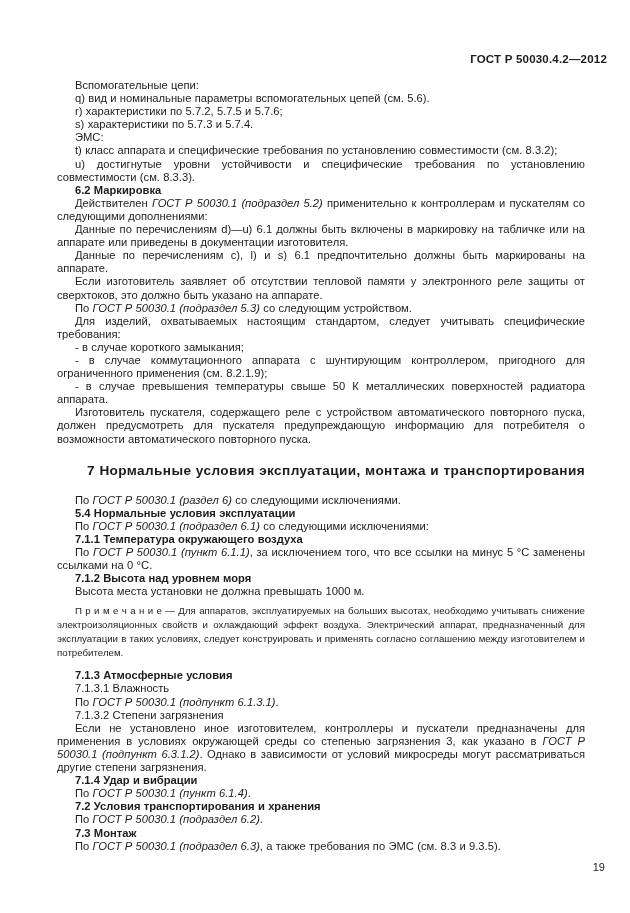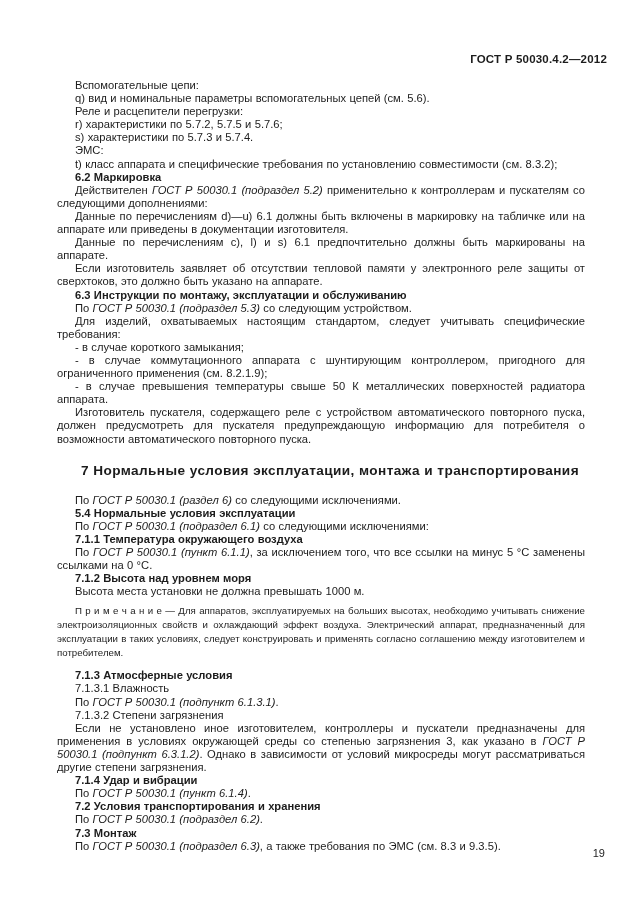--- a/index.html
+++ b/index.html
@@ -46,58 +46,57 @@
     margin-top: 17px;
   }
   .content p.h3 {
     font-weight: bold;
   }
   .content p.chapter {
     font-weight: bold;
     font-size: 13.6px;
     line-height: 17px;
     letter-spacing: 0.4px;
-    text-align: center;
+    text-align: right;
     text-indent: 18px;
     margin: 16px 0 15px 0;
   }
   .content p.note {
     font-size: 9.7px;
     line-height: 14px;
     margin: 6px 0 9px 0;
     text-indent: 18px;
   }
   .page-number {
     position: absolute;
     right: 48px;
-    bottom: 54px;
+    bottom: 40px;
     font-size: 11px;
     color: #1c1c1c;
   }
 </style>
 </head>
 <body>
 
 <div class="page">
   <div class="running-header">ГОСТ Р 50030.4.2—2012</div>
 
   <div class="content">
       <p class="body"><span>Вспомогательные цепи:</span></p>
       <p class="body"><span>q) вид и номинальные параметры вспомогательных цепей (см. 5.6).</span></p>
-      <p class="body"><span>Реле и расцепители перегрузки:</span></p>
       <p class="body"><span>r) характеристики по 5.7.2, 5.7.5 и 5.7.6;</span></p>
       <p class="body"><span>s) характеристики по 5.7.3 и 5.7.4.</span></p>
       <p class="body"><span>ЭМС:</span></p>
       <p class="body"><span>t) класс аппарата и специфические требования по установлению совместимости (см. 8.3.2);</span></p>
+      <p class="body"><span>u) достигнутые уровни устойчивости и специфические требования по установлению совместимости (см. 8.3.3).</span></p>
       <p class="h3"><span>6.2 Маркировка</span></p>
       <p class="body"><span>Действителен </span><em>ГОСТ Р 50030.1 (подраздел 5.2)</em><span> применительно к контроллерам и пускателям со следующими дополнениями:</span></p>
       <p class="body"><span>Данные по перечислениям d)—u) 6.1 должны быть включены в маркировку на табличке или на аппарате или приведены в документации изготовителя.</span></p>
       <p class="body"><span>Данные по перечислениям c), l) и s) 6.1 предпочтительно должны быть маркированы на аппарате.</span></p>
       <p class="body"><span>Если изготовитель заявляет об отсутствии тепловой памяти у электронного реле защиты от сверхтоков, это должно быть указано на аппарате.</span></p>
-      <p class="h3"><span>6.3 Инструкции по монтажу, эксплуатации и обслуживанию</span></p>
       <p class="body"><span>По </span><em>ГОСТ Р 50030.1 (подраздел 5.3)</em><span> со следующим устройством.</span></p>
       <p class="body"><span>Для изделий, охватываемых настоящим стандартом, следует учитывать специфические требования:</span></p>
       <p class="body"><span>- в случае короткого замыкания;</span></p>
       <p class="body"><span>- в случае коммутационного аппарата с шунтирующим контроллером, пригодного для ограниченного применения (см. 8.2.1.9);</span></p>
       <p class="body"><span>- в случае превышения температуры свыше 50 К металлических поверхностей радиатора аппарата.</span></p>
       <p class="body"><span>Изготовитель пускателя, содержащего реле с устройством автоматического повторного пуска, должен предусмотреть для пускателя предупреждающую информацию для потребителя о возможности автоматического повторного пуска.</span></p>
       <p class="chapter"><span>7 Нормальные условия эксплуатации, монтажа и транспортирования</span></p>
       <p class="body"><span>По </span><em>ГОСТ Р 50030.1 (раздел 6)</em><span> со следующими исключениями.</span></p>
       <p class="h3"><span>5.4 Нормальные условия эксплуатации</span></p>
       <p class="body"><span>По </span><em>ГОСТ Р 50030.1 (подраздел 6.1)</em><span> со следующими исключениями:</span></p>

